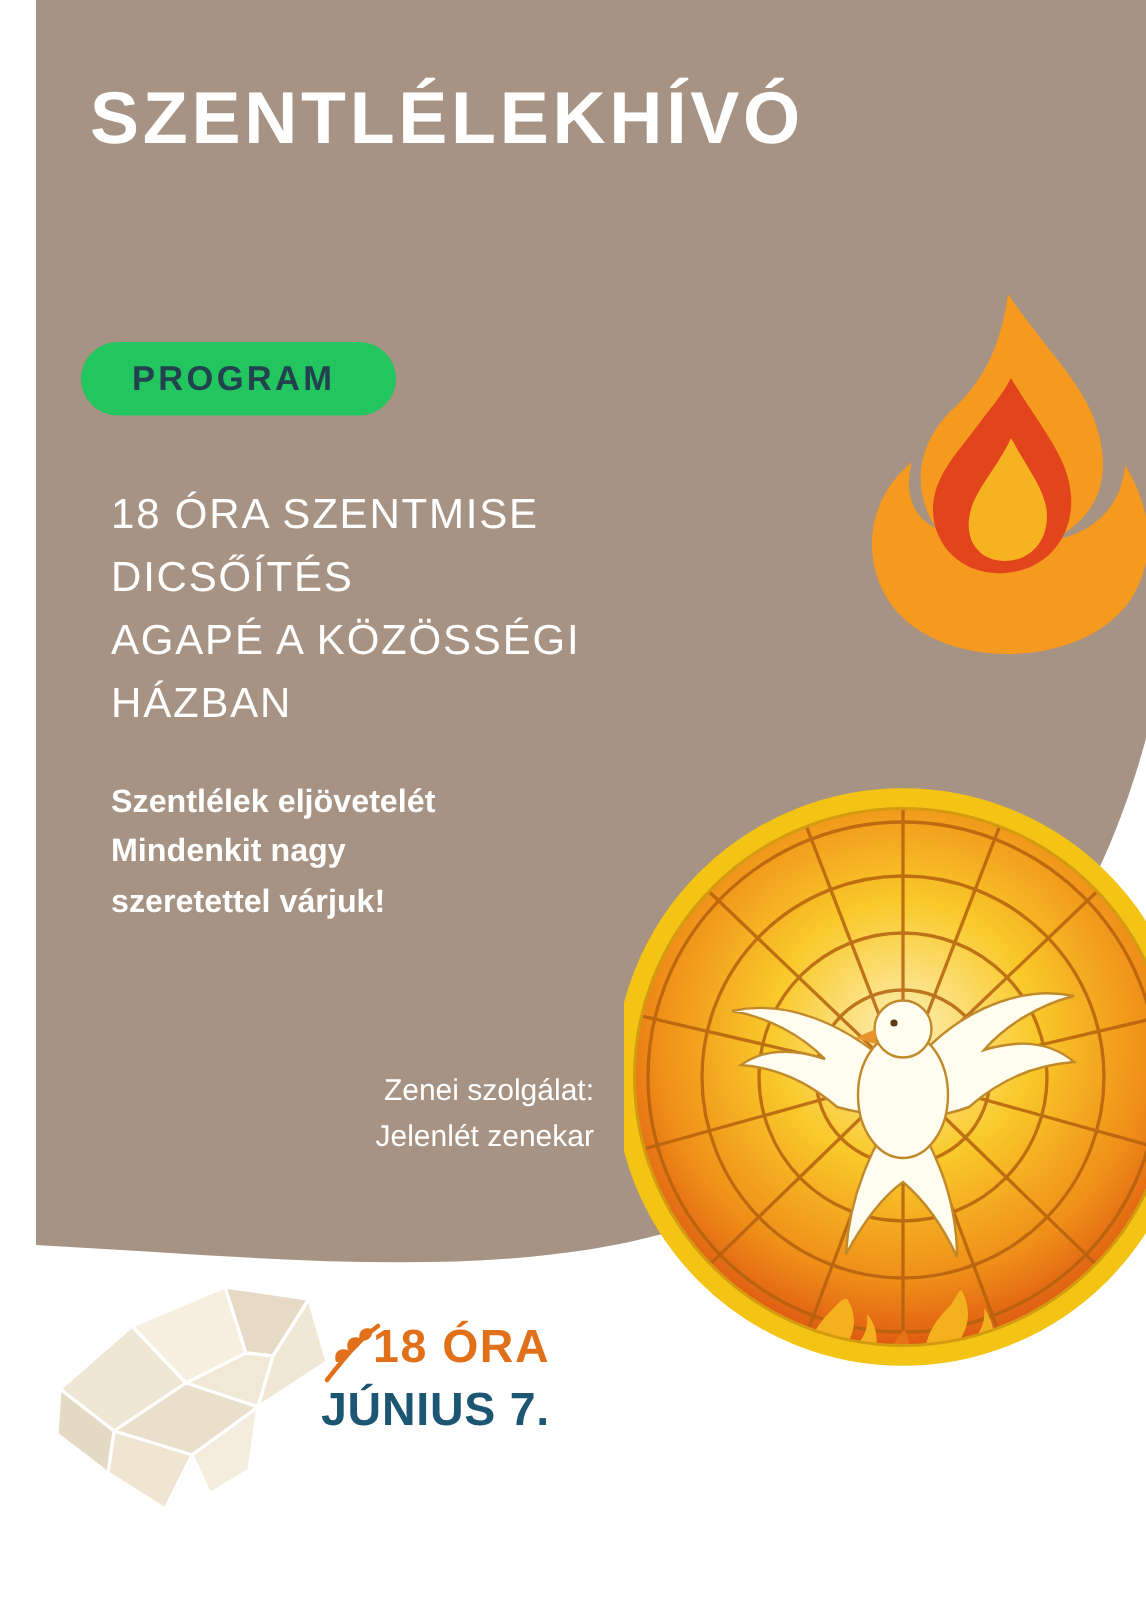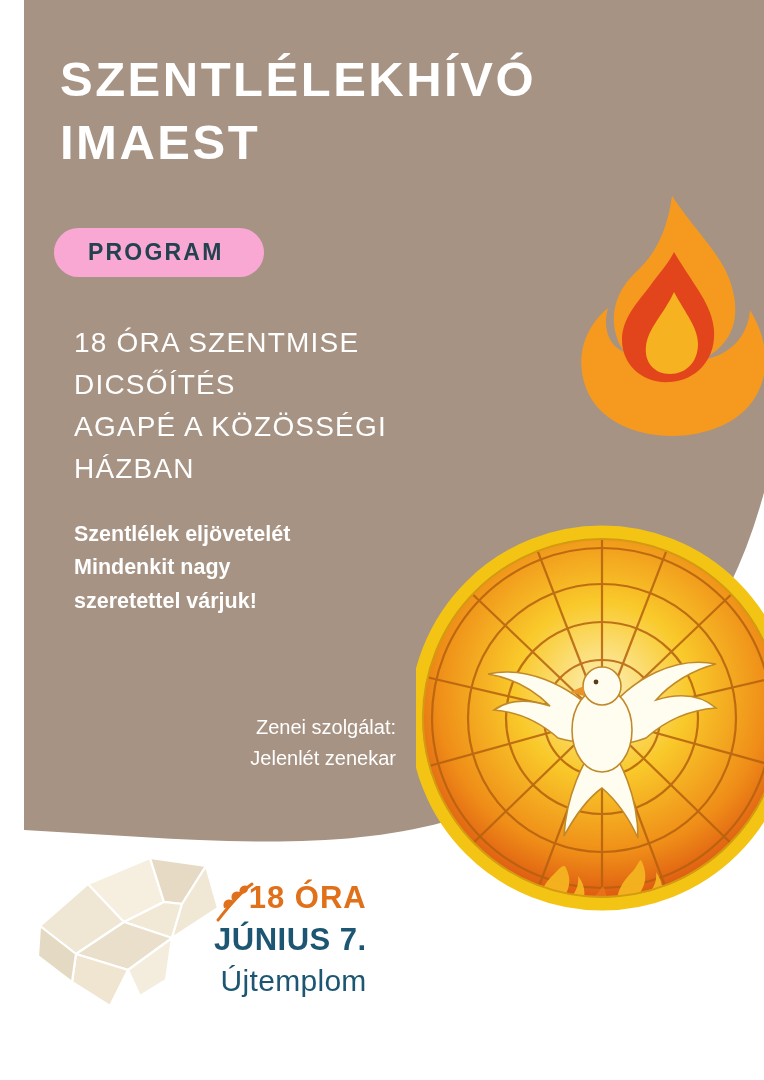--- a/index.html
+++ b/index.html
@@ -49,21 +49,21 @@
     letter-spacing: 2.5px;
     line-height: 1.28;
     text-transform: uppercase;
   }
 
   
   .program-pill {
     position: absolute;
     left: 30px;
     top: 228px;
-    background: #f9a8d4;
+    background: #22c55e;
     border-radius: 26px 26px 26px 26px;
     padding: 11px 40px 11px 34px;
     z-index: 6;
   }
   .program-pill span {
     font-weight: bold;
     font-size: 23px;
     letter-spacing: 2.2px;
     color: #22424f;
   }
@@ -284,21 +284,20 @@
         <path d="M96,140 L140,108 L134,150 L108,166 Z" fill="#f4ecdc"></path>
         <path d="M44,124 L96,140 L78,176 L40,152 Z" fill="#efe5d1"></path>
         <path d="M8,96 L44,124 L40,152 L6,126 Z" fill="#e4d9c2"></path>
         <path d="M150,74 L174,36 L186,78 L140,108 Z" fill="#f0e7d5"></path>
       </g>
     </svg>
   </div>
 
   <div class="title-block">
     <div class="title-line">SZENTLÉLEKHÍVÓ</div>
-    <div class="title-line">IMAEST</div>
   </div>
 
   <div class="program-pill">
     <span>PROGRAM</span>
   </div>
 
   <div class="program-list">
     <div class="item">18 ÓRA SZENTMISE</div>
     <div class="item">DICSŐÍTÉS</div>
     <div class="item">AGAPÉ A KÖZÖSSÉGI</div>
@@ -321,16 +320,15 @@
       <path d="M6,40 C14,30 26,14 40,4" stroke="#e0701a" stroke-width="3" fill="none" stroke-linecap="round"></path>
       <path d="M20,20 C14,18 10,22 12,28 C18,28 21,25 20,20 Z" fill="#e0701a"></path>
       <path d="M28,12 C22,10 18,14 20,20 C26,20 29,17 28,12 Z" fill="#e0701a"></path>
       <path d="M36,6 C30,4 26,8 28,14 C34,14 37,11 36,6 Z" fill="#e0701a"></path>
     </svg>
   </div>
 
   <div class="bottom-info">
     <div class="hour">18 ÓRA</div>
     <div class="date">JÚNIUS 7.</div>
-    <div class="place">Újtemplom</div>
   </div>
 
 </div>
 
 </body></html>

